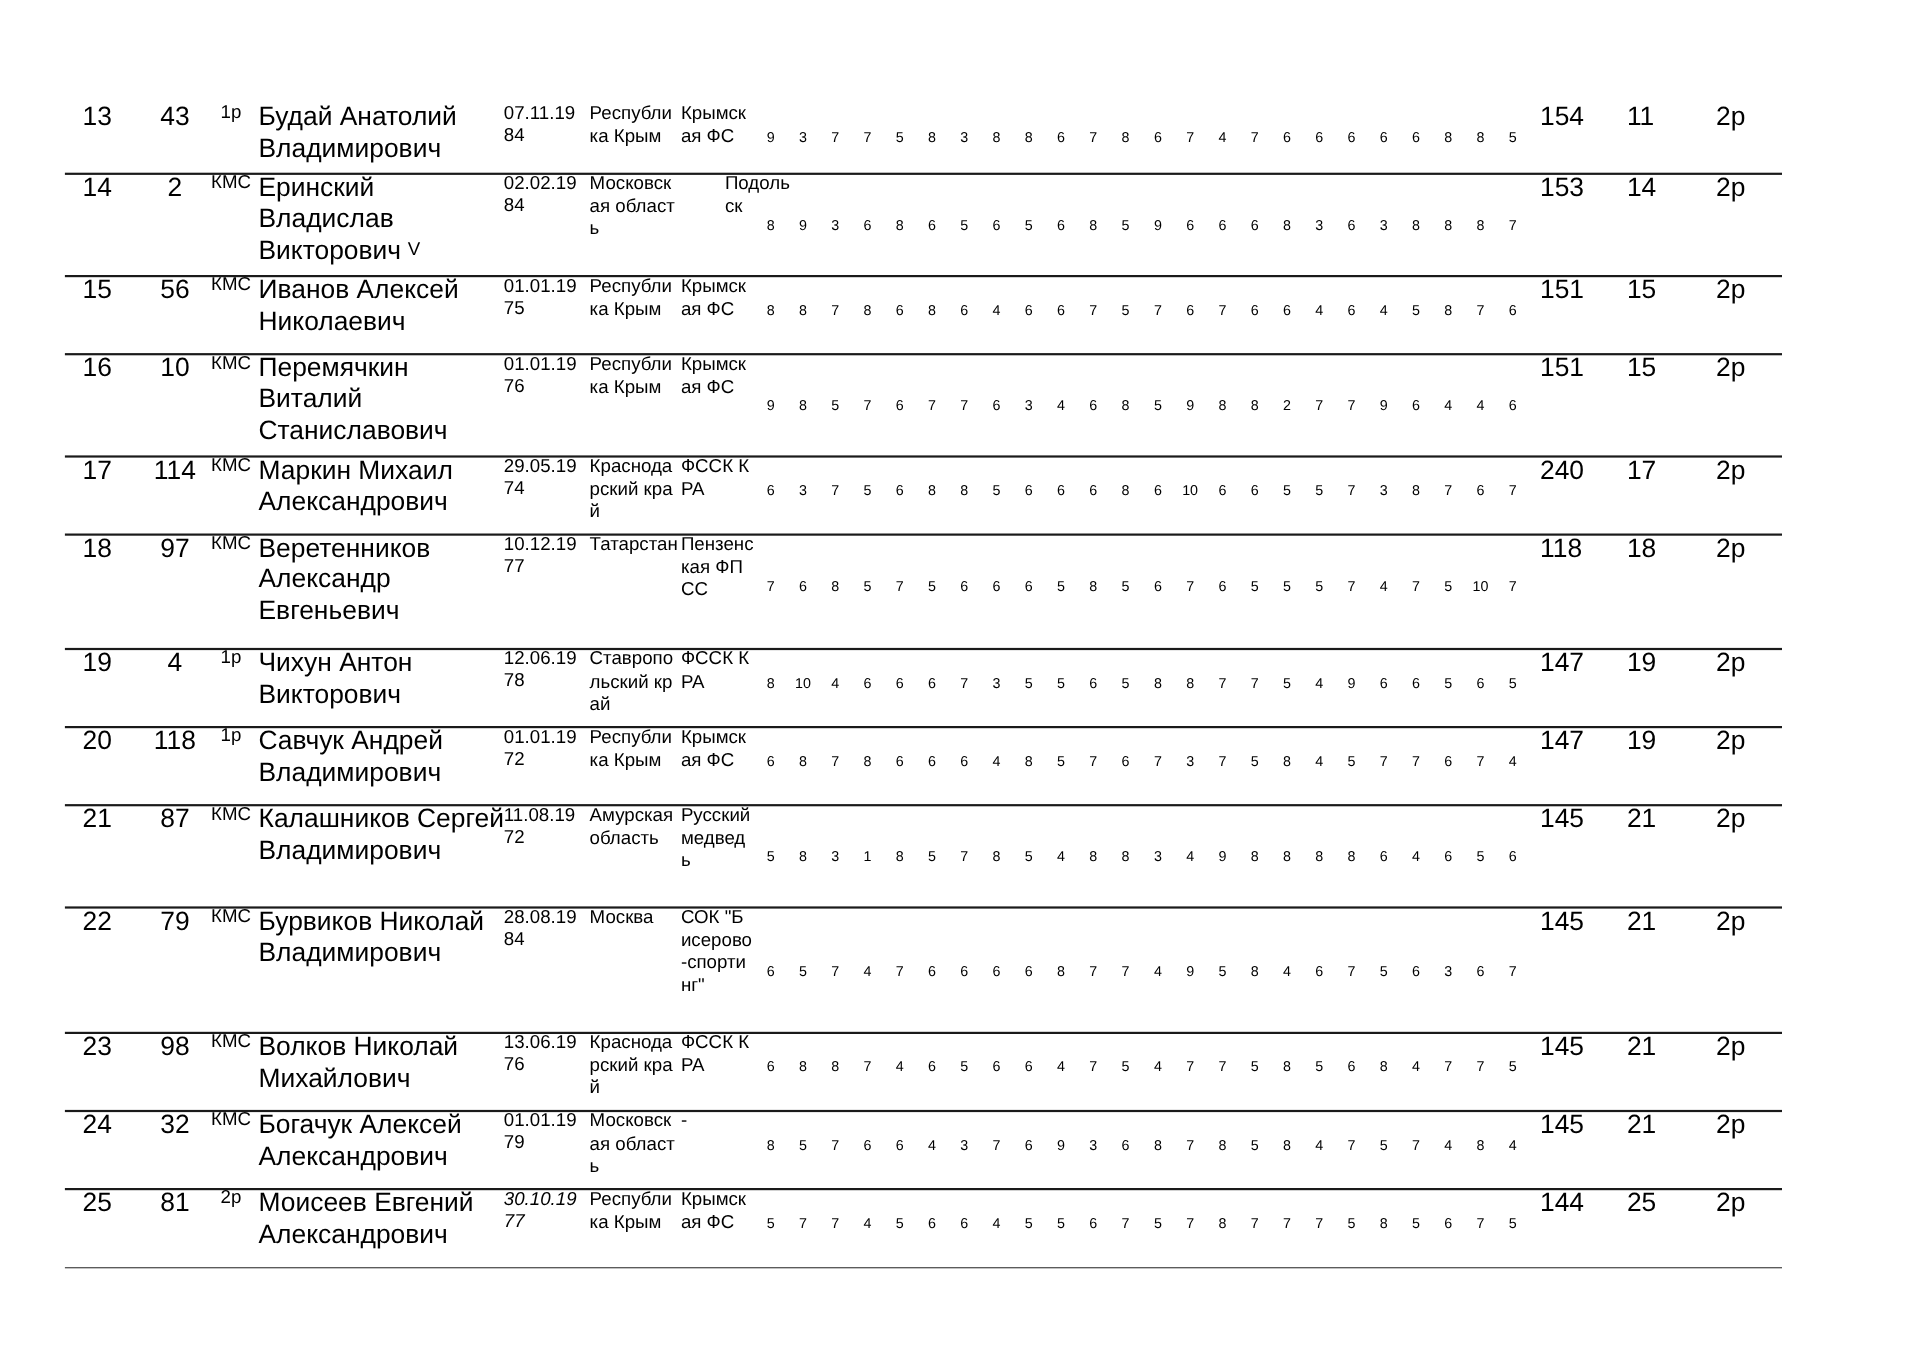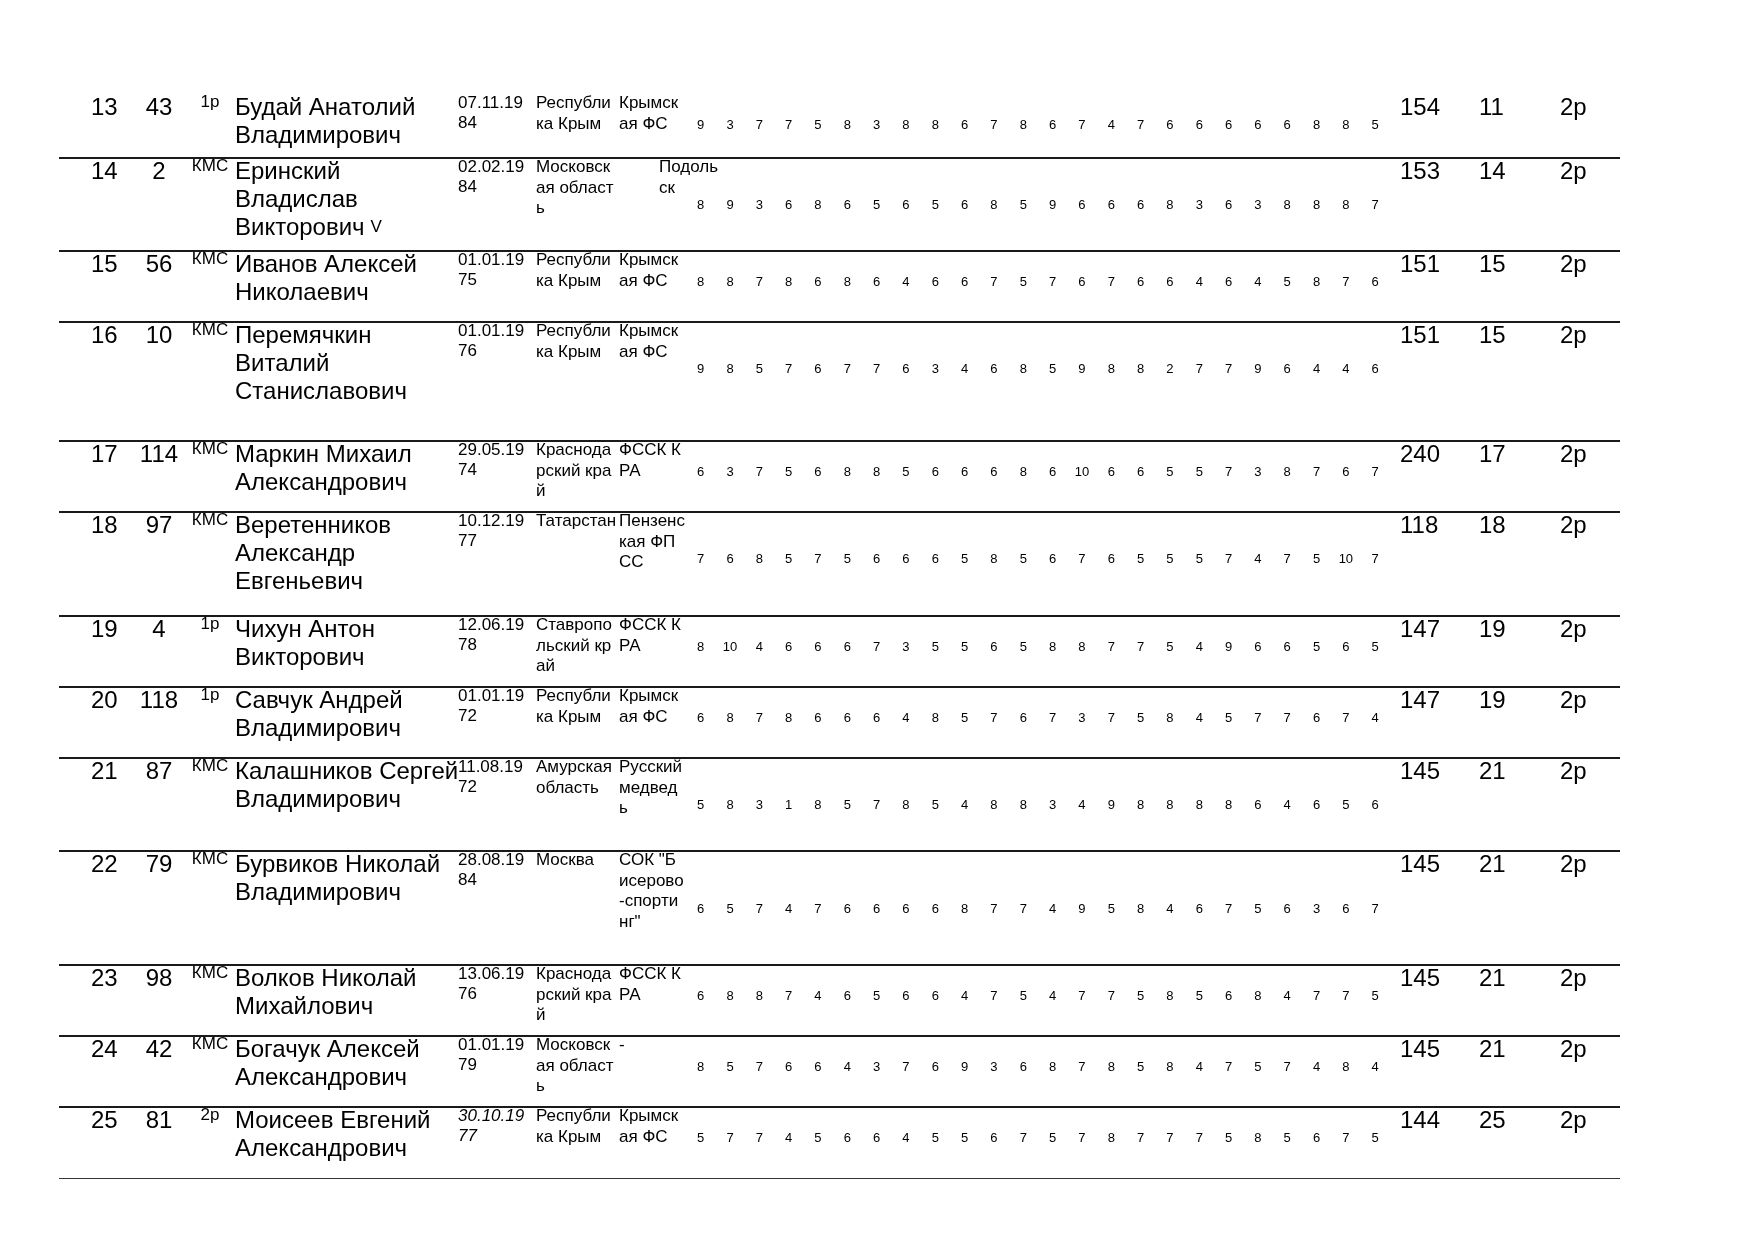--- a/index.html
+++ b/index.html
@@ -2,21 +2,21 @@
 <html><head>
 <meta charset="utf-8">
 <style>
   html, body { margin:0; padding:0; background:#ffffff; }
   body { width:1754px; height:1241px; position:relative; overflow:hidden;
          font-family:"Liberation Sans", sans-serif; color:#000; }
   #sheet { position:absolute; left:59px; top:95px; width:1561px; }
   .row { position:relative; border-bottom:2px solid #1a1a1a; box-sizing:border-box; }
   .row.last { border-bottom:1.5px solid #333; }
   .cell { position:absolute; top:0; }
-  .place { left:32px; font-size:24px; line-height:28px; }
+  .place { left:16px; font-size:24px; line-height:28px; }
   .num { left:70px; width:60px; text-align:center; font-size:24px; line-height:28px; }
   .rank { left:120px; width:62px; text-align:center; font-size:17px; line-height:20px; top:-1px; }
   .name { left:176px; width:230px; font-size:24px; line-height:28px; }
   .name .mark { font-size:17px; vertical-align:3px; margin-left:6px; }
   .dob { left:399px; width:70px; font-size:17px; line-height:20px; word-break:break-all; }
   .region { left:477px; width:82px; font-size:17px; line-height:20.5px; word-break:break-all; }
   .club { left:560px; width:66px; font-size:17px; line-height:20.5px; word-break:break-all; }
   .scores { left:627px; width:704px; display:flex; }
   .scores span { width:29.4px; text-align:center; font-size:13px; display:block; }
   .total { left:1341px; font-size:24px; line-height:28px; }
@@ -134,21 +134,21 @@
         <span>4</span>
         <span>5</span>
         <span>8</span>
         <span>7</span>
         <span>6</span>
      </div>
      <div class="cell total" style="margin-top: -2px;">151</div>
      <div class="cell pl2" style="margin-top: -2px;">15</div>
      <div class="cell res" style="margin-top: -2px;">2р</div>
     </div>
-    <div class="row" style="height: 119px; padding-top: 16px;">
+    <div class="row" style="height: 93px; padding-top: 16px;">
       <div class="cell place" style="margin-top: -2px;">16</div>
      <div class="cell num" style="margin-top: -2px;">10</div>
      <div class="cell rank" style="margin-top: -2px;">КМС</div>
      <div class="cell name" style="margin-top: -2px;"><span>Перемячкин Виталий Станиславович</span><span class="mark"></span></div>
      <div class="cell dob" style="margin-top: -2px;">01.01.1976</div>
      <div class="cell region" style="margin-top: -2px;">Республика Крым</div>
      <div class="cell club" style="margin-top: -2px;">Крымская ФС</div>
      <div class="cell scores" style="top:38px">
        <span>9</span>
         <span>8</span>
@@ -440,21 +440,21 @@
         <span>7</span>
         <span>7</span>
         <span>5</span>
      </div>
      <div class="cell total" style="margin-top: -2px;">145</div>
      <div class="cell pl2" style="margin-top: -2px;">21</div>
      <div class="cell res" style="margin-top: -2px;">2р</div>
     </div>
     <div class="row" style="height: 71px; padding-top: 0px;">
       <div class="cell place" style="margin-top: -2px;">24</div>
-     <div class="cell num" style="margin-top: -2px;">42</div>
+     <div class="cell num" style="margin-top: -2px;">32</div>
      <div class="cell rank" style="margin-top: -2px;">КМС</div>
      <div class="cell name" style="margin-top: -2px;"><span>Богачук Алексей Александрович</span><span class="mark"></span></div>
      <div class="cell dob" style="margin-top: -2px;">01.01.1979</div>
      <div class="cell region" style="margin-top: -2px;">Московская область</div>
      <div class="cell club" style="margin-top: -2px;">-</div>
      <div class="cell scores" style="top:22px">
        <span>8</span>
         <span>5</span>
         <span>7</span>
         <span>6</span>

